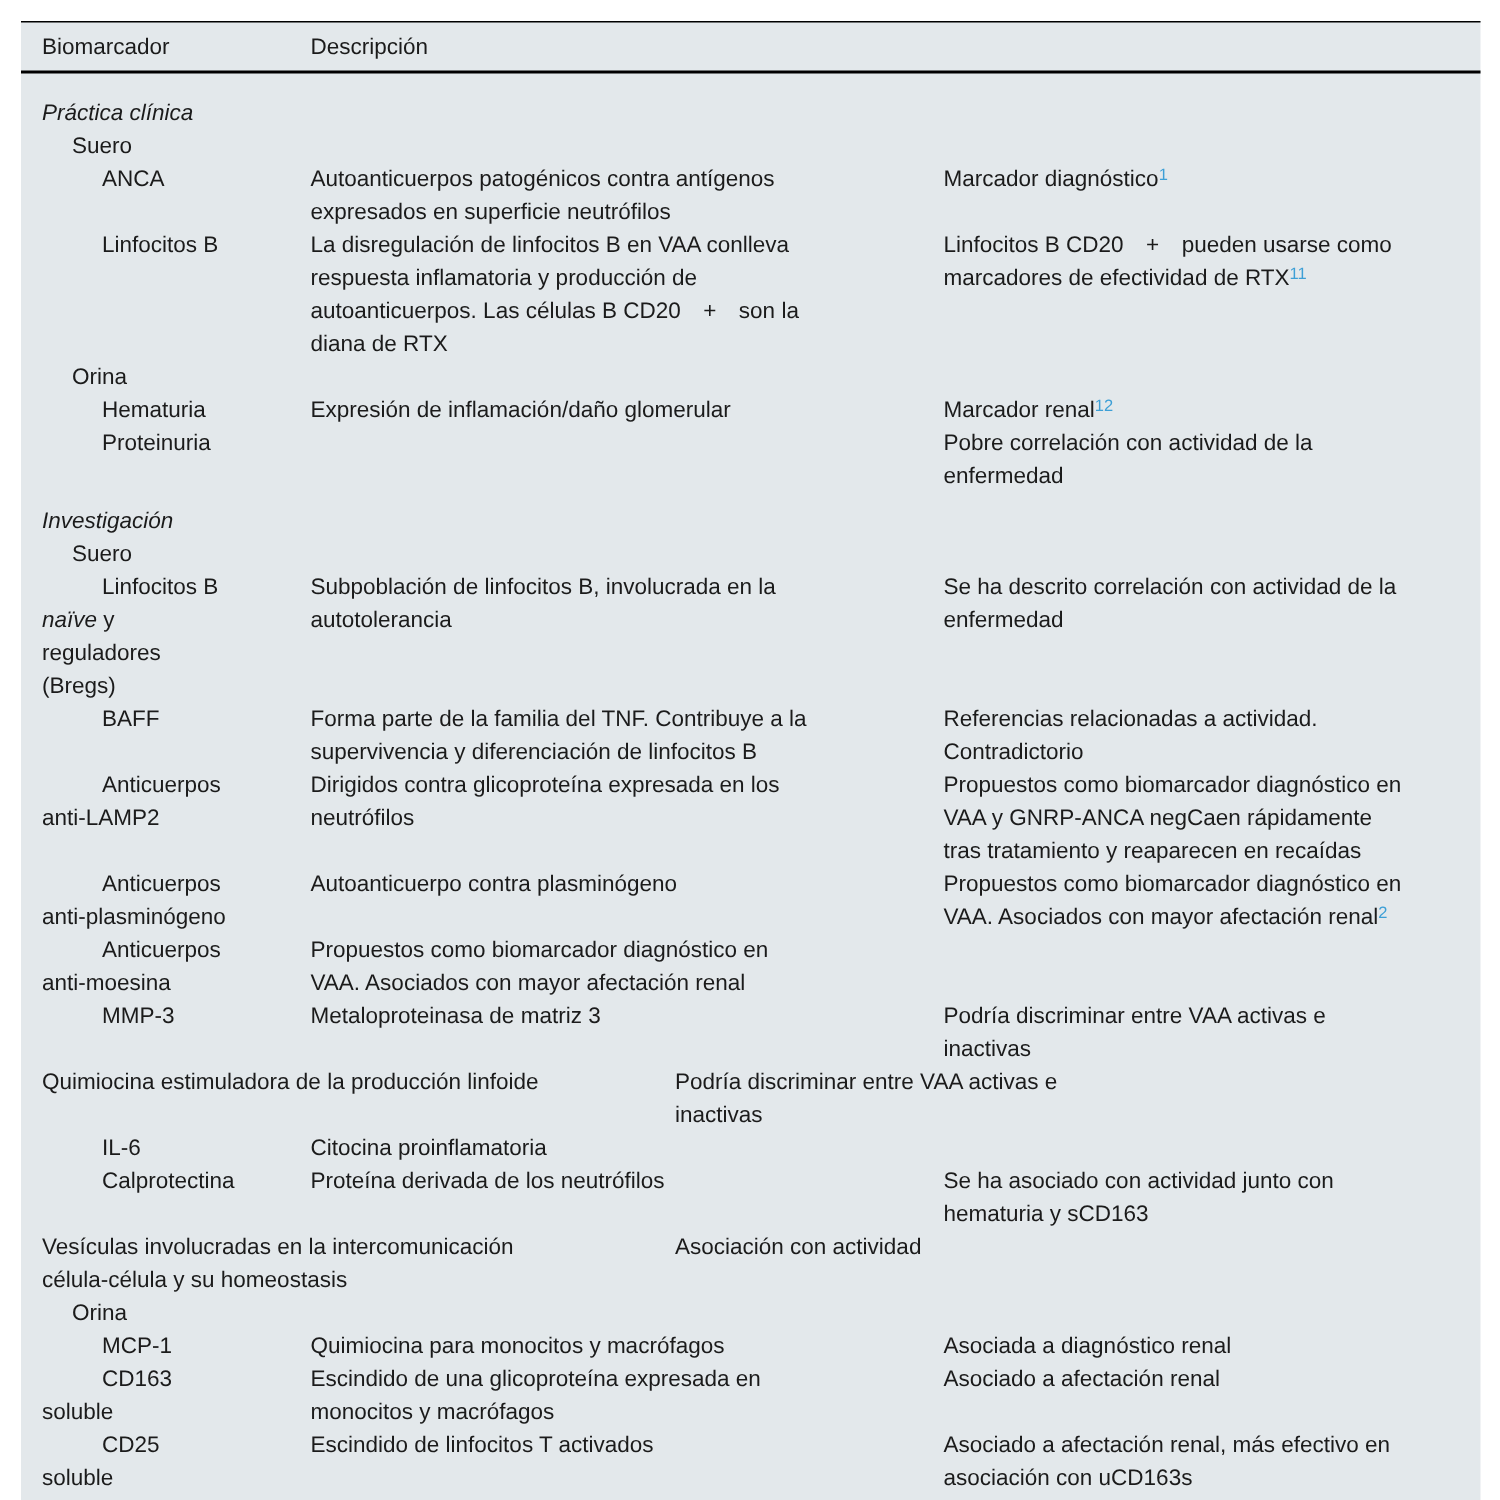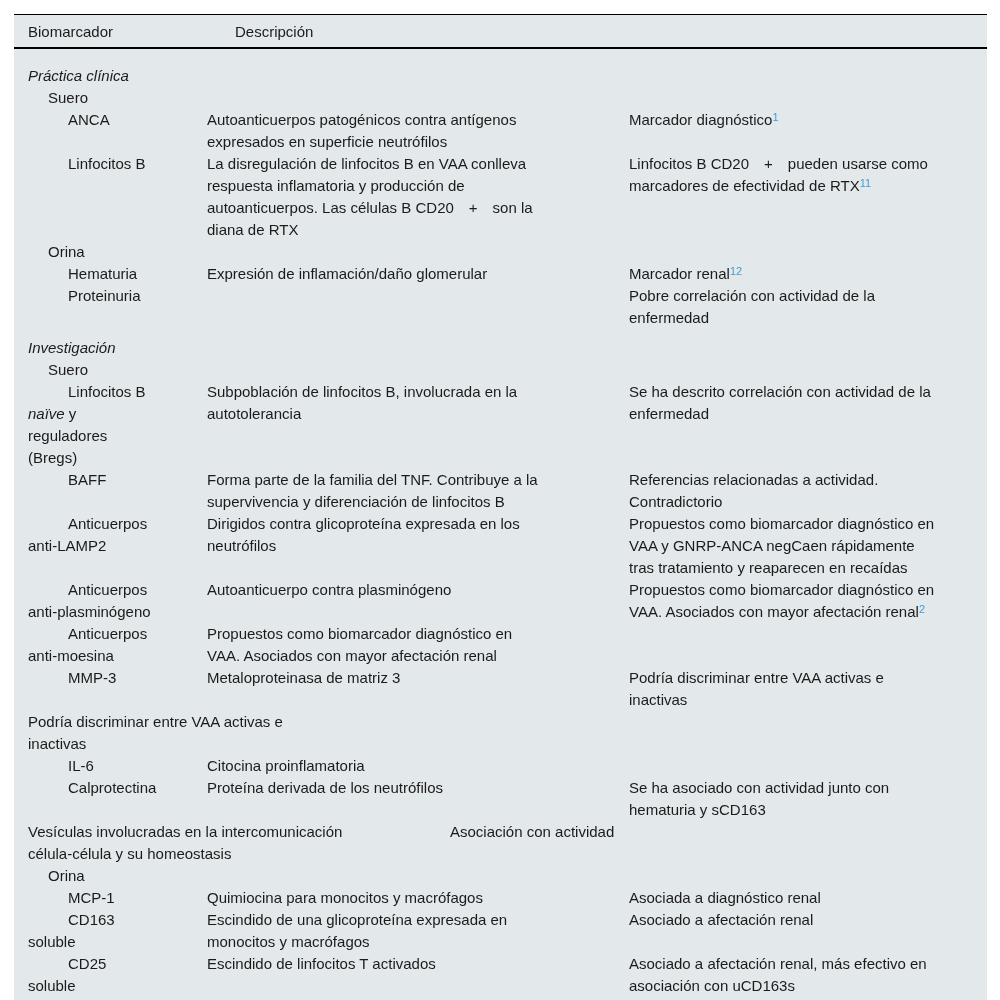--- a/index.html
+++ b/index.html
@@ -22,21 +22,21 @@
     border-bottom:2px solid #3b82f6;
   }
   .thead{
     display:flex;
     align-items:center;
     height:32px;
     border-bottom:2.5px solid #000;
     padding:0 10px 0 14px;
   }
   .h1{width:179px;flex:none;}
-  .h2{width:422px;flex:none;margin-left:28px;}
+  .h2{width:422px;flex:none;}
   .h3{flex:1;}
   .tbody{
     padding:4px 10px 4px 14px;
     line-height:22px;
     margin-top:12px;
   }
   .row{display:flex;}
   .row.space-before{margin-top:8px;}
   .c1{width:179px;flex:none;}
   .c2{width:422px;flex:none;padding-right:14px;box-sizing:border-box;}
@@ -118,20 +118,21 @@
       <div class="row">
         <div class="c1 item"><span>Anticuerpos</span><br><span>anti-moesina</span></div>
         <div class="c3">Propuestos como biomarcador diagnóstico en<br>VAA. Asociados con mayor afectación renal</div>
       </div>
       <div class="row">
         <div class="c1 item"><span>MMP-3</span></div>
         <div class="c2">Metaloproteinasa de matriz 3</div>
         <div class="c3">Podría discriminar entre VAA activas e<br>inactivas</div>
       </div>
       <div class="row">
+        <div class="c2">Quimiocina estimuladora de la producción linfoide</div>
         <div class="c3">Podría discriminar entre VAA activas e<br>inactivas</div>
       </div>
       <div class="row">
         <div class="c1 item"><span>IL-6</span></div>
         <div class="c2">Citocina proinflamatoria</div>
         <div class="c3"></div>
       </div>
       <div class="row">
         <div class="c1 item"><span>Calprotectina</span></div>
         <div class="c2">Proteína derivada de los neutrófilos</div>

